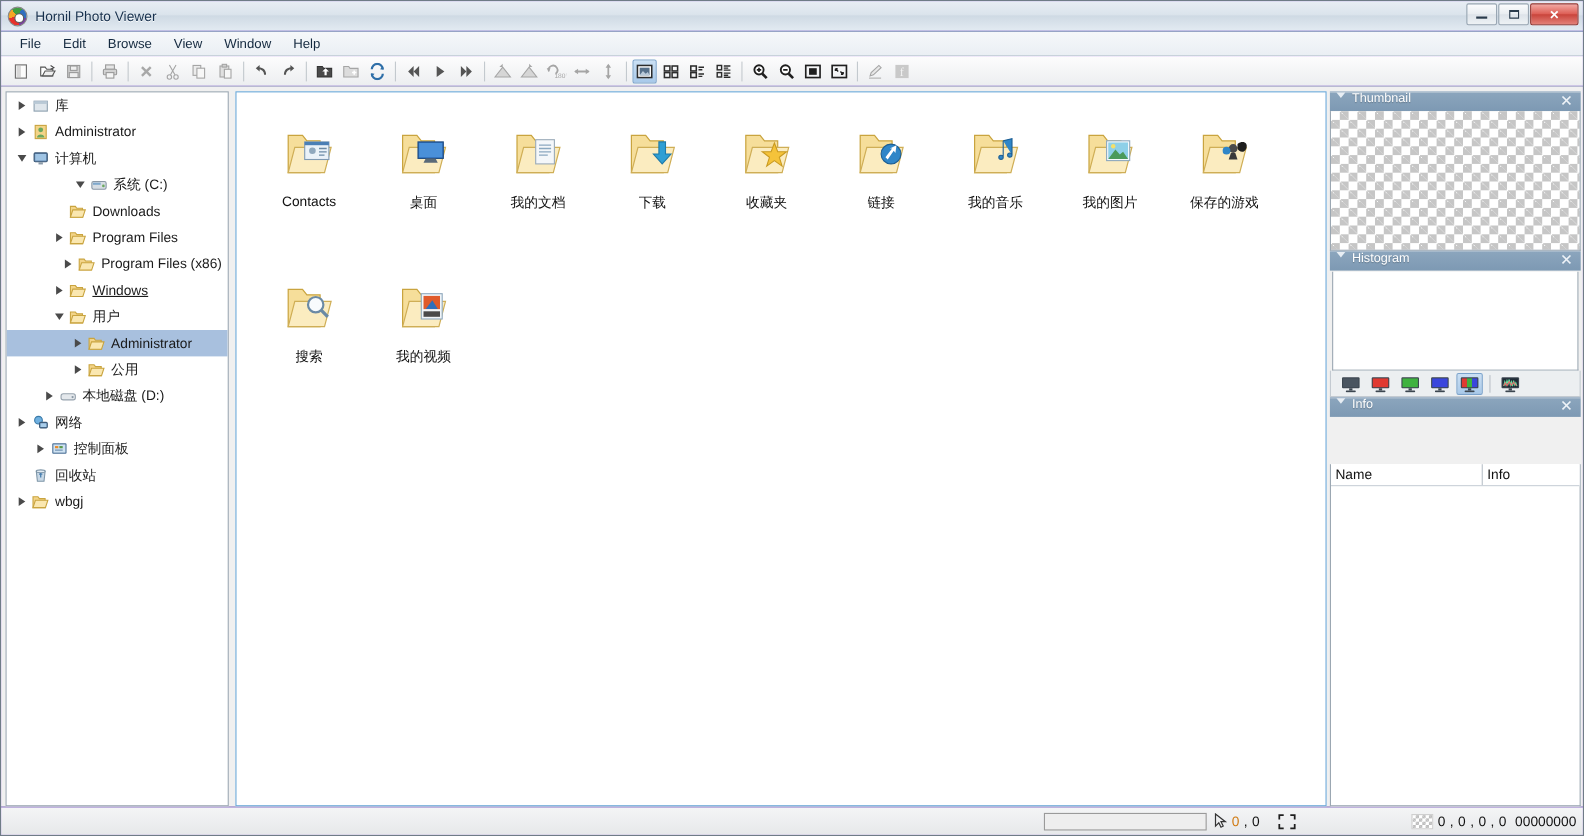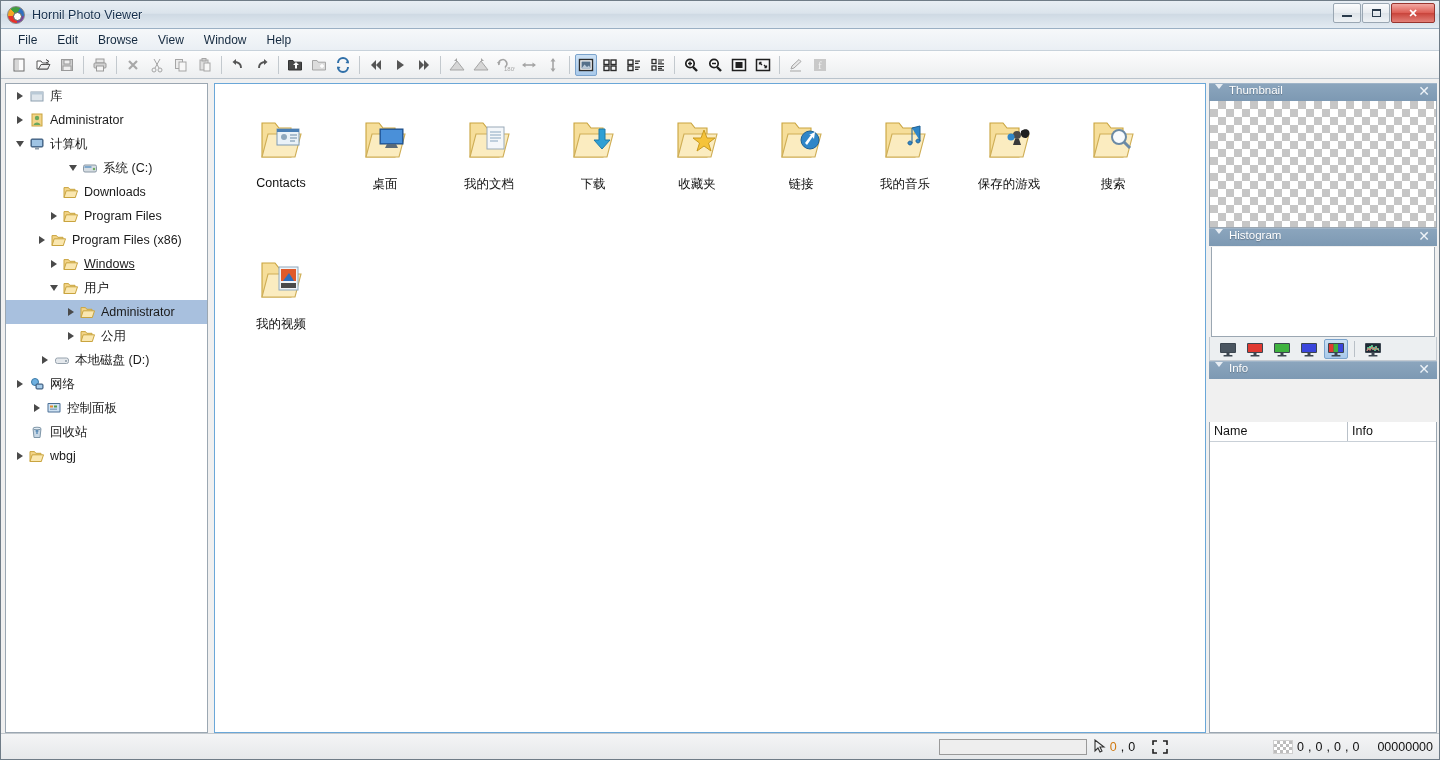--- a/index.html
+++ b/index.html
@@ -548,21 +548,21 @@
               <i></i>
             </div>
             <div class="t-icon">
               <svg width="16" height="16">
                 <path d="M1 13.5 L1 3.6 L5.5 3.6 L6.8 5.3 L12 5.3 L12 13.5 Z" fill="#f3d488" stroke="#c9a43f"></path>
                 <path d="M1 13.5 L3.2 6.8 L14.5 6.8 L12.3 13.5 Z" fill="#fae7b0" stroke="#c9a43f"></path>
               </svg>
             </div>
             <span>Program Files</span>
           </div>
-          <div class="tree-row" style="padding-left: 28px; text-align: right;">
+          <div class="tree-row" style="padding-left: 48px; text-align: right;">
             <div class="twisty closed">
               <i></i>
             </div>
             <div class="t-icon">
               <svg width="16" height="16">
                 <path d="M1 13.5 L1 3.6 L5.5 3.6 L6.8 5.3 L12 5.3 L12 13.5 Z" fill="#f3d488" stroke="#c9a43f"></path>
                 <path d="M1 13.5 L3.2 6.8 L14.5 6.8 L12.3 13.5 Z" fill="#fae7b0" stroke="#c9a43f"></path>
               </svg>
             </div>
             <span>Program Files (x86)</span>
@@ -752,20 +752,33 @@
           </div>
           <div class="grid-cell">
             <div class="grid-icon">
               <svg width="48" height="44">
                 <path d="M5 40 L5 6 L18 6 L22 11 L34 11 L34 40 Z" fill="#f6de9a" stroke="#c9a43f" stroke-width="1.1"></path>
                 <path d="M5 40 L11 17 L44 17 L38 40 Z" fill="#fbecc0" stroke="#cfae56" stroke-width="1.1"></path>
                 <path d="M31 11 L31 26 C31 28.5 27 28.5 27 26 C27 23.5 31 23.5 31 26 M31 11 L39 9 L39 24 C39 26.5 35 26.5 35 24 C35 21.5 39 21.5 39 24" fill="#2f86c8" stroke="#1d5f94" stroke-width="1"></path>
               </svg>
             </div>
             <div class="grid-label">我的音乐</div>
+          </div>
+          <div class="grid-cell">
+            <div class="grid-icon">
+              <svg width="48" height="44">
+                <path d="M5 40 L5 6 L18 6 L22 11 L34 11 L34 40 Z" fill="#f6de9a" stroke="#c9a43f" stroke-width="1.1"></path>
+                <path d="M5 40 L11 17 L44 17 L38 40 Z" fill="#fbecc0" stroke="#cfae56" stroke-width="1.1"></path>
+                <rect x="21" y="11" width="21" height="18" fill="#f8fbfd" stroke="#8ea8bd"></rect>
+                <rect x="22.5" y="12.5" width="18" height="15" fill="#8ed0e8"></rect>
+                <path d="M22.5 27.5 L29 19 L33 23.5 L36 21 L40.5 27.5 Z" fill="#4a9a5a"></path>
+                <circle cx="27" cy="16" r="2" fill="#f5e06a"></circle>
+              </svg>
+            </div>
+            <div class="grid-label">我的图片</div>
           </div>
           <div class="grid-cell">
             <div class="grid-icon">
               <svg width="48" height="44">
                 <path d="M5 40 L5 6 L18 6 L22 11 L34 11 L34 40 Z" fill="#f6de9a" stroke="#c9a43f" stroke-width="1.1"></path>
                 <path d="M5 40 L11 17 L44 17 L38 40 Z" fill="#fbecc0" stroke="#cfae56" stroke-width="1.1"></path>
                 <path d="M28 28 L36 28 L34 22 L30 22 Z" fill="#3a3a3a"></path>
                 <circle cx="32" cy="18" r="4" fill="#4a4a4a"></circle>
                 <path d="M36 14 C41 10 46 13 44 18 C42 23 37 21 36 18 Z" fill="#1f1f1f"></path>
                 <circle cx="26" cy="20" r="3.5" fill="#2f86c8"></circle>
@@ -909,17 +922,17 @@
     <div style="width:92px"></div>
     <div class="sb-group">
       <div class="sb-checker"></div>
       <span>0</span>
       <span>,</span>
       <span>0</span>
       <span>,</span>
       <span>0</span>
       <span>,</span>
       <span>0</span>
-      <span style="margin-left:14px">00000000</span>
+      <span style="margin-left:4px">00000000</span>
     </div>
   </div>
 
 </div>
 
 </body></html>

